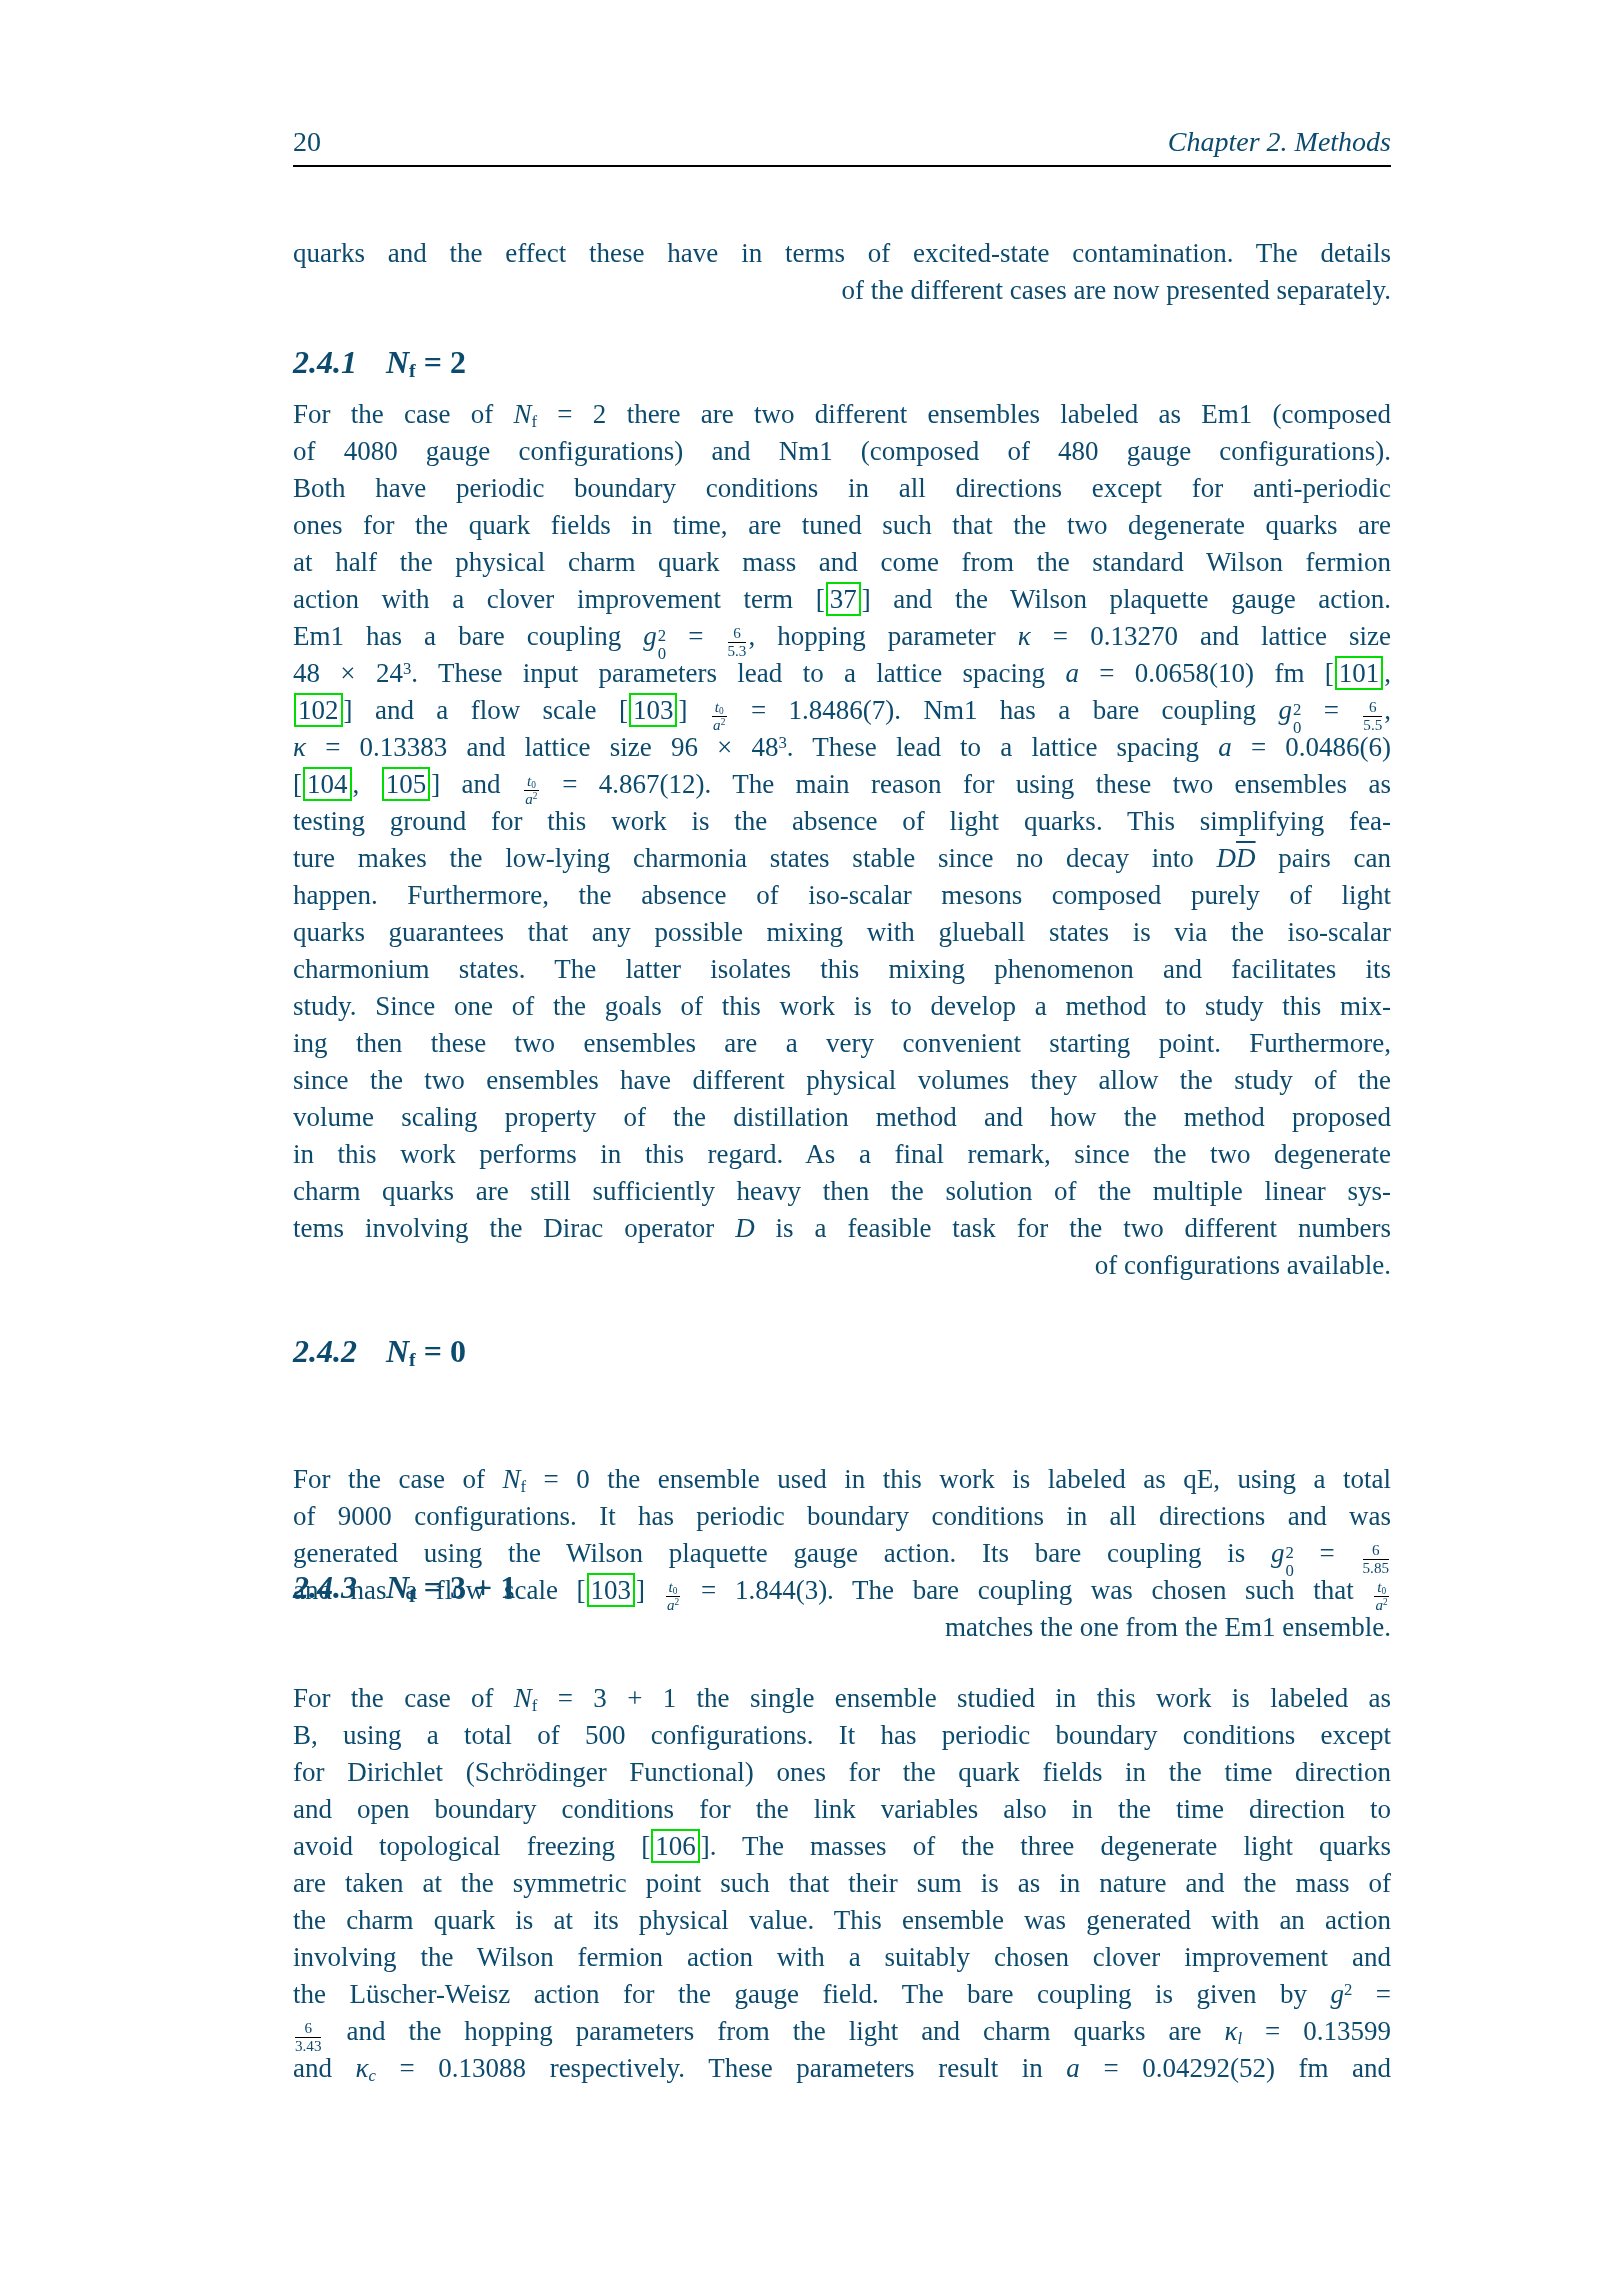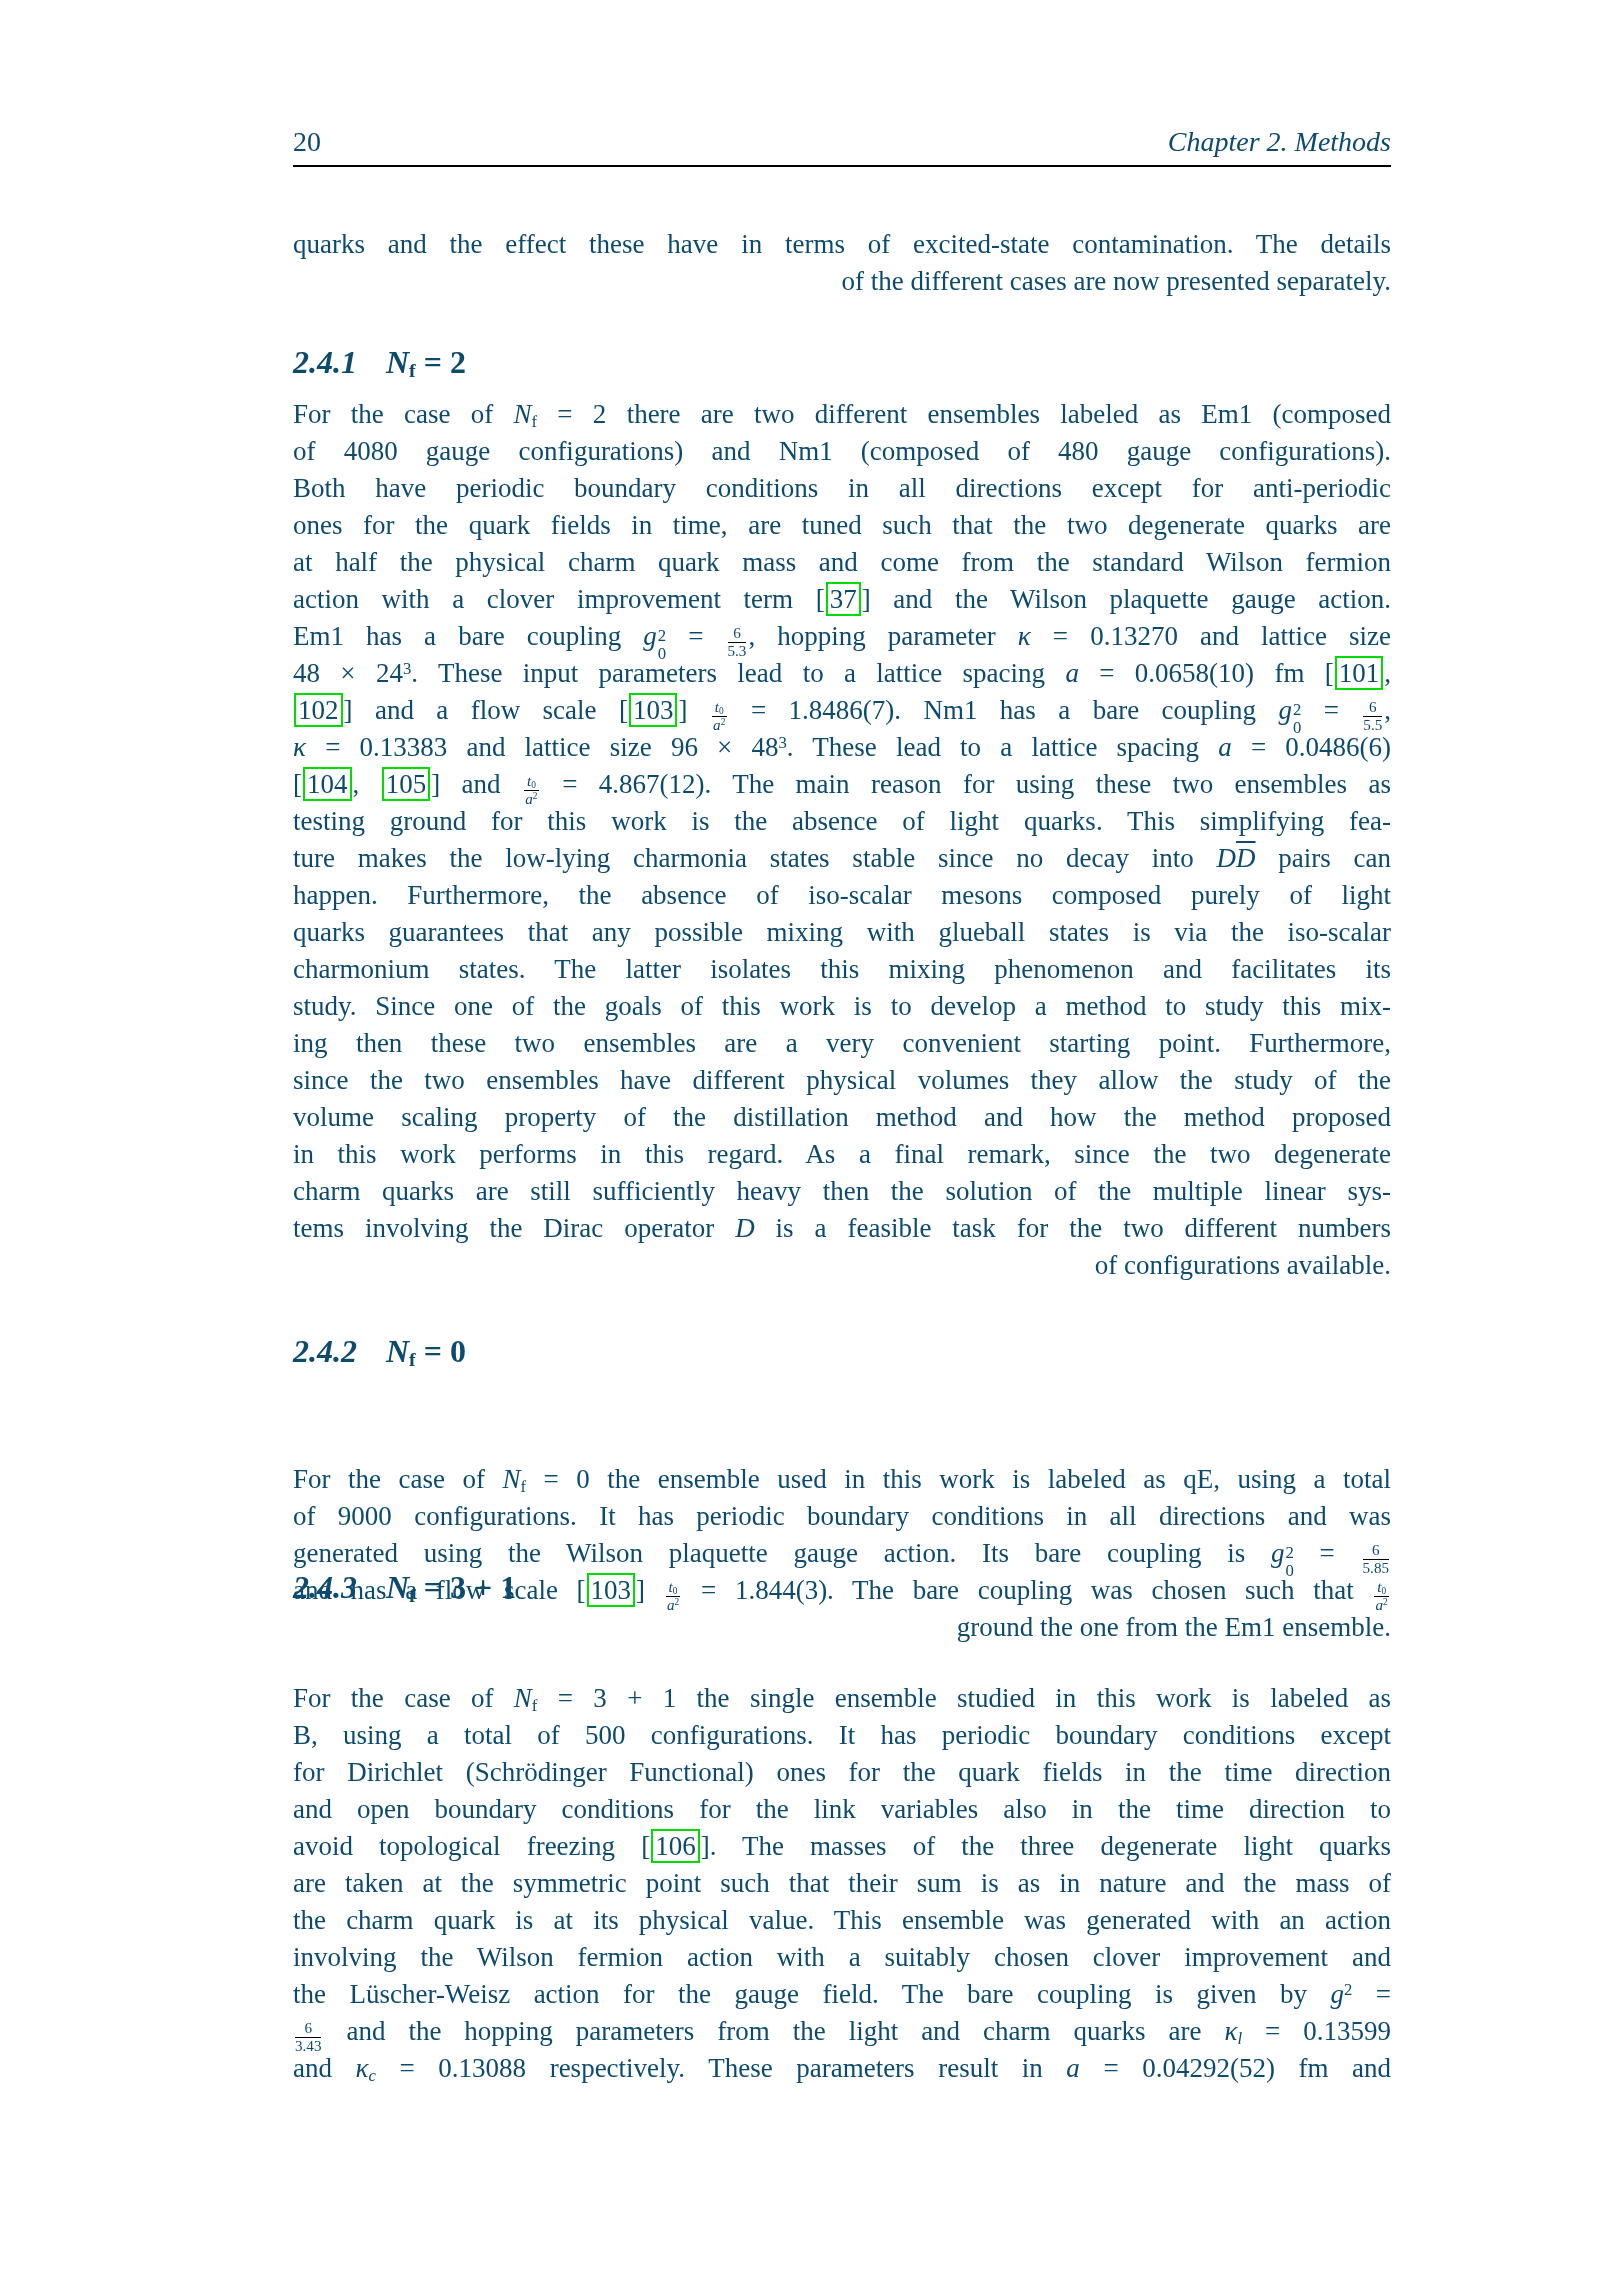--- a/index.html
+++ b/index.html
@@ -52,21 +52,21 @@
 
 <div class="page">
   <div class="content">
 
     <div class="pagehead" style="top:127px">
       <span class="pagenum">20</span>
       <span class="runhead">Chapter 2.  Methods</span>
     </div>
     <div class="rule" style="top:165px"></div>
 
-    <div class="par" style="top:229px">
+    <div class="par" style="top:238px">
         <div class="line">quarks and the effect these have in terms of excited-state contamination.  The details</div>
         <div class="line lastline">of the different cases are now presented separately.</div>
       </div>
 
     <div class="heading" style="top:343px">
       <span class="secnum">2.4.1</span><span class="sectitle"><i>N</i><sub>f</sub> = 2</span>
     </div>
     <div class="par" style="top:399px">
         <div class="line">For the case of <i>N</i><sub>f</sub> = 2 there are two different ensembles labeled as Em1 (composed</div>
         <div class="line">of 4080 gauge configurations) and Nm1 (composed of 480 gauge configurations).</div>
@@ -95,21 +95,21 @@
       </div>
 
     <div class="heading" style="top:1332px">
       <span class="secnum">2.4.2</span><span class="sectitle"><i>N</i><sub>f</sub> = 0</span>
     </div>
     <div class="par" style="top:1464px">
         <div class="line">For the case of <i>N</i><sub>f</sub> = 0 the ensemble used in this work is labeled as qE, using a total</div>
         <div class="line">of 9000 configurations. It has periodic boundary conditions in all directions and was</div>
         <div class="line">generated using the Wilson plaquette gauge action.  Its bare coupling is <i>g</i><span class="ss"><span class="ssup">2</span><span class="ssub">0</span></span> = <span class="frac"><span class="fn">6</span><span class="fd">5.85</span></span></div>
         <div class="line">and has a flow scale [<span class="cite">103</span>] <span class="frac"><span class="fn"><i>t</i><sub>0</sub></span><span class="fd"><i>a</i><sup>2</sup></span></span> = 1.844(3). The bare coupling was chosen such that <span class="frac"><span class="fn"><i>t</i><sub>0</sub></span><span class="fd"><i>a</i><sup>2</sup></span></span></div>
-        <div class="line lastline">ground the one from the Em1 ensemble.</div>
+        <div class="line lastline">matches the one from the Em1 ensemble.</div>
       </div>
 
     <div class="heading" style="top:1568px">
       <span class="secnum">2.4.3</span><span class="sectitle"><i>N</i><sub>f</sub> = 3 + 1</span>
     </div>
     <div class="par" style="top:1683px">
         <div class="line">For the case of <i>N</i><sub>f</sub> = 3 + 1 the single ensemble studied in this work is labeled as</div>
         <div class="line">B, using a total of 500 configurations.  It has periodic boundary conditions except</div>
         <div class="line">for Dirichlet (Schrödinger Functional) ones for the quark fields in the time direction</div>
         <div class="line">and open boundary conditions for the link variables also in the time direction to</div>

